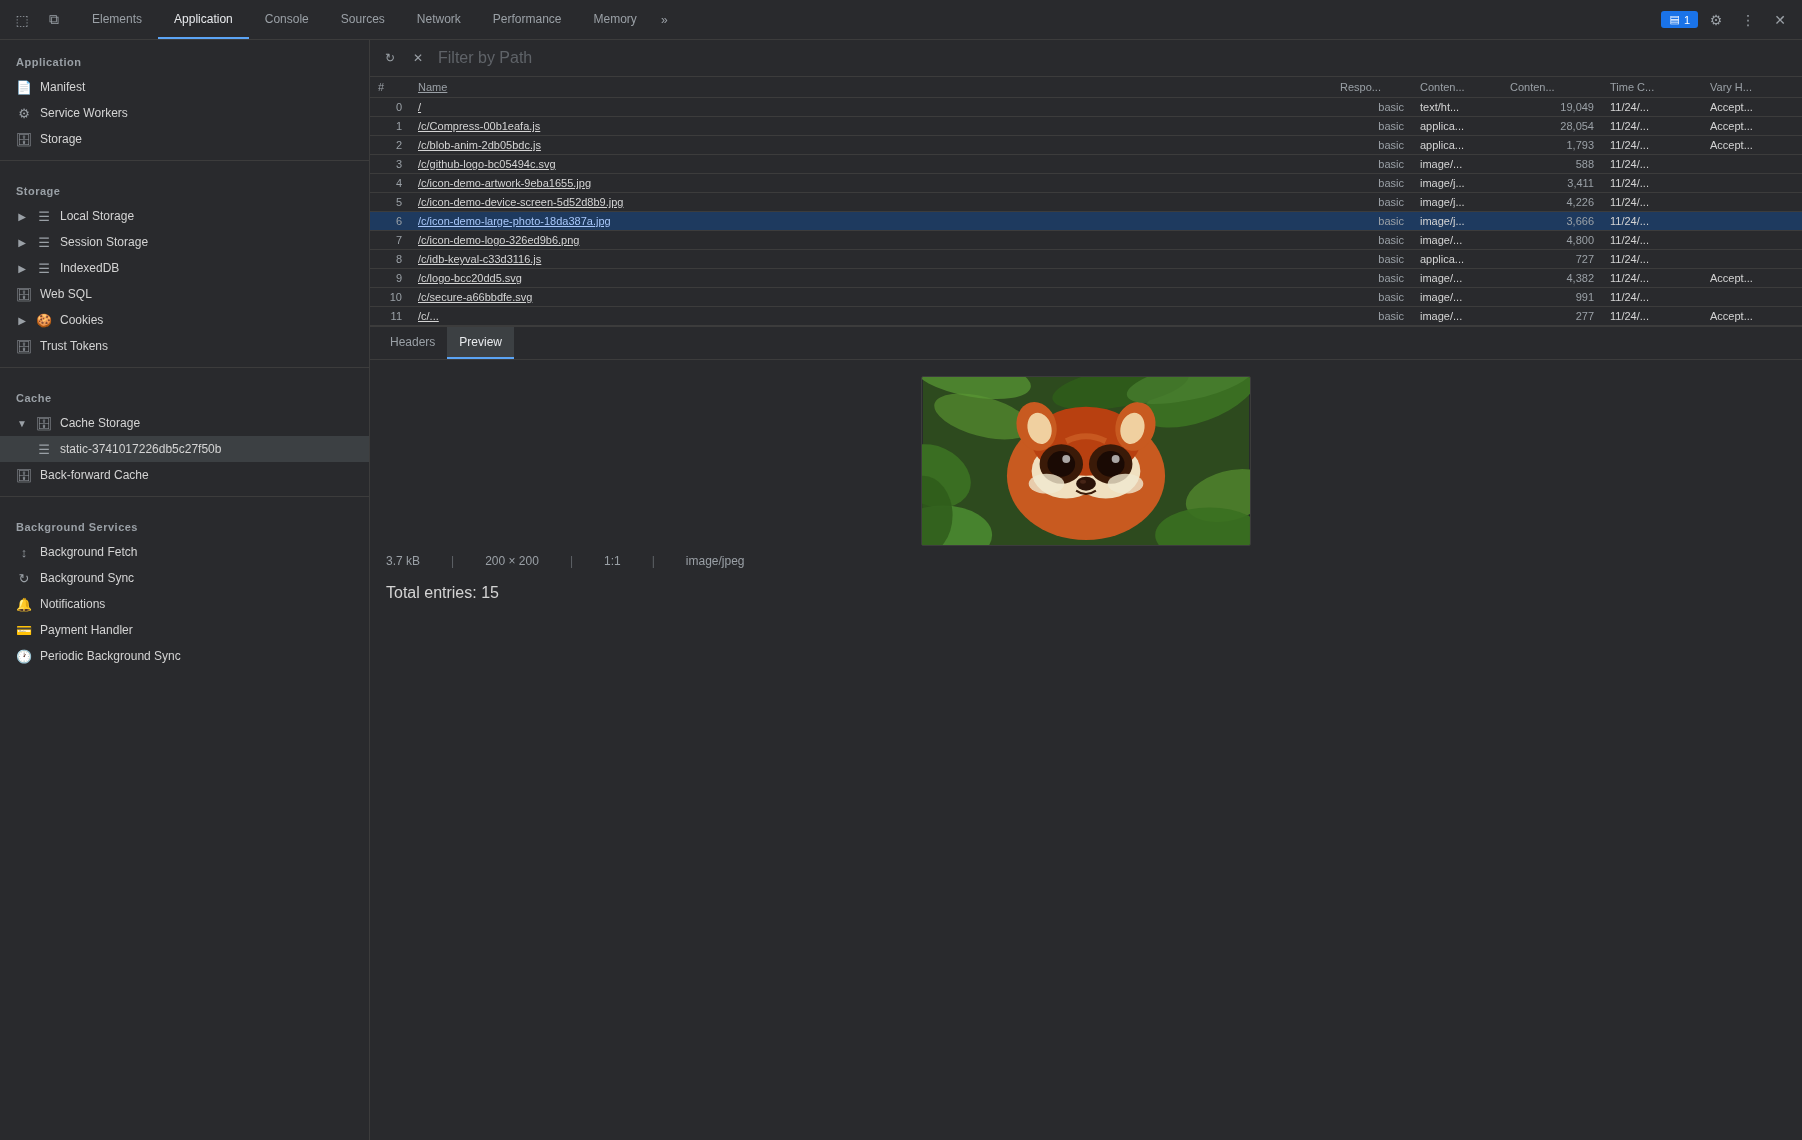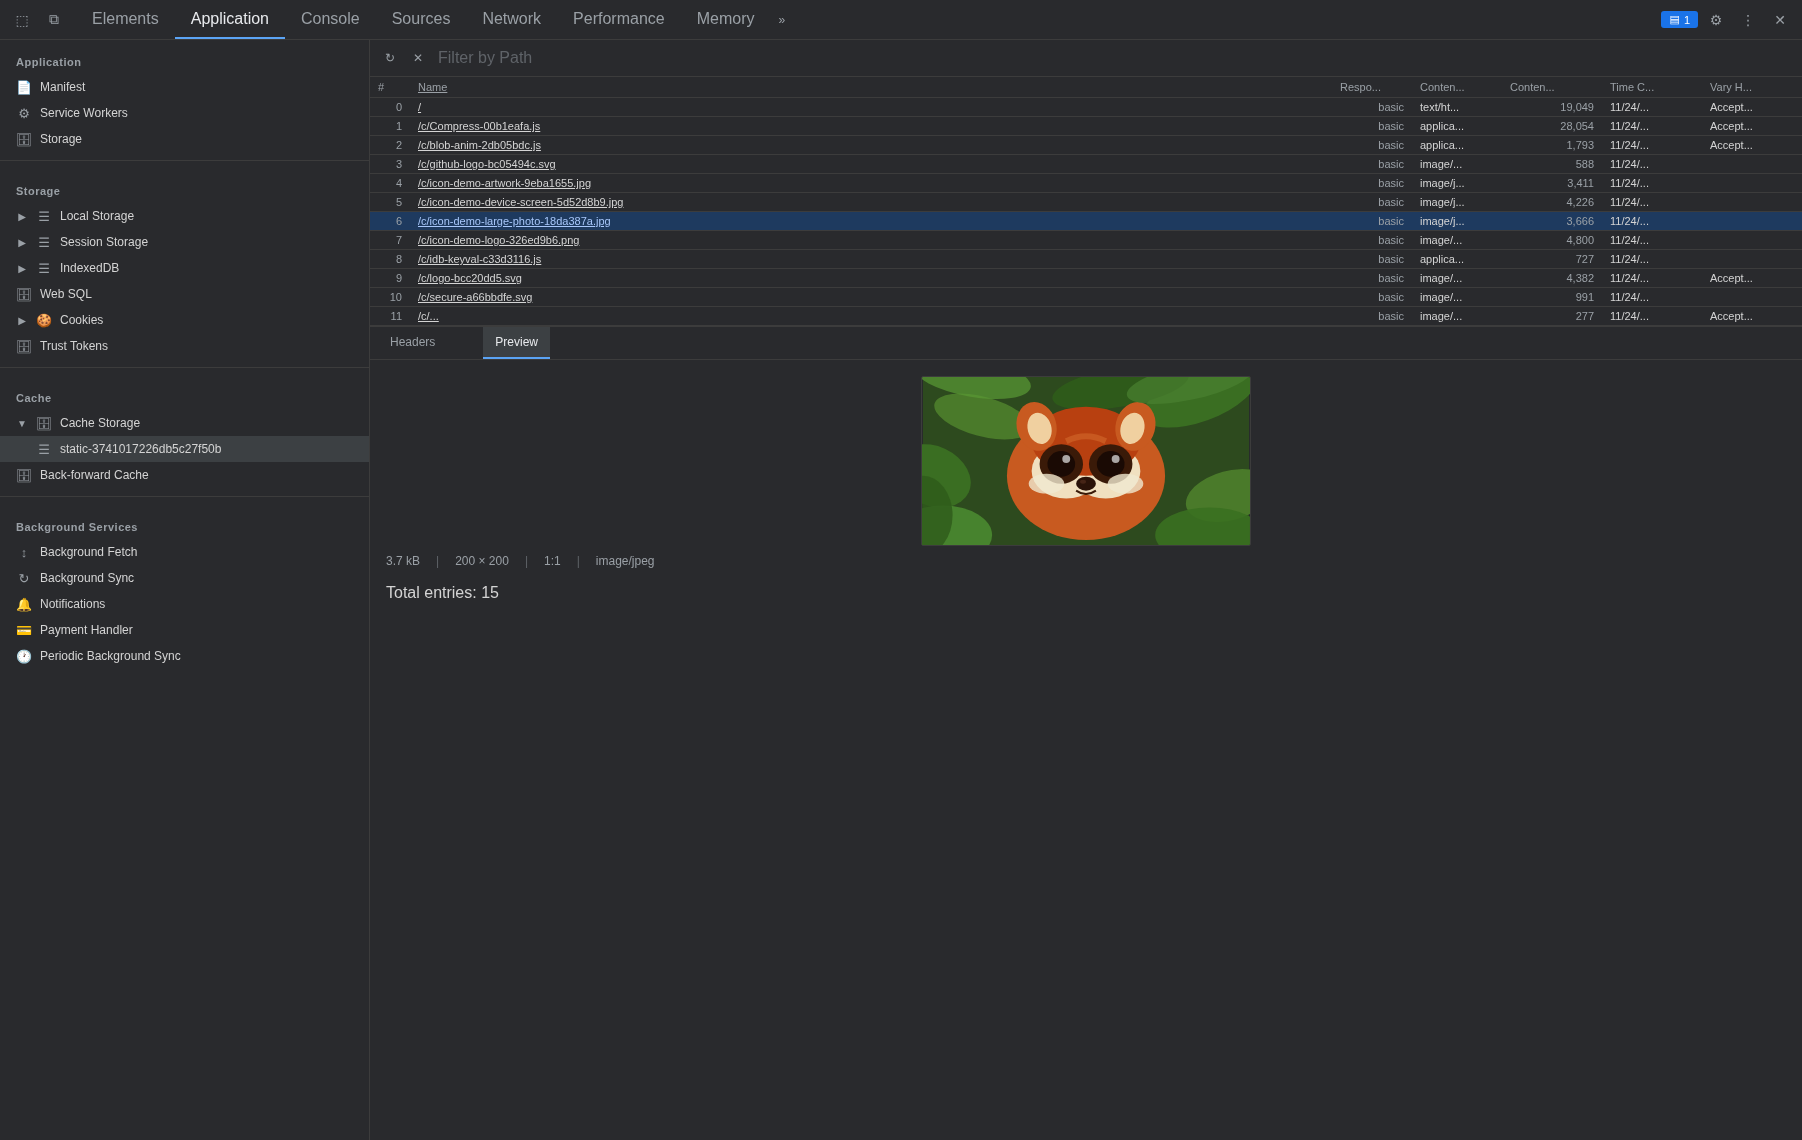--- a/index.html
+++ b/index.html
@@ -3,21 +3,21 @@
   <meta charset="utf-8">
   <style>
     * { box-sizing: border-box; margin: 0; padding: 0; }
     body { font-family: -apple-system, 'Segoe UI', sans-serif; font-size: 12px; background: #292a2d; color: #d4d4d4; display: flex; flex-direction: column; height: 1140px; width: 1802px; overflow: hidden; }
 
     
     .top-bar { display: flex; align-items: center; background: #292a2d; border-bottom: 1px solid #3c3c3c; height: 40px; flex-shrink: 0; }
     .top-bar-icons { display: flex; align-items: center; padding: 0 8px; gap: 4px; }
     .top-icon { width: 28px; height: 28px; display: flex; align-items: center; justify-content: center; cursor: pointer; border-radius: 3px; color: #9aa0a6; font-size: 14px; }
     .tabs { display: flex; align-items: center; flex: 1; height: 100%; }
-    .tab { padding: 0 16px; height: 100%; display: flex; align-items: center; cursor: pointer; font-size: 16px; color: #9aa0a6; border-bottom: 2px solid transparent; white-space: nowrap; }
+    .tab { padding: 0 16px; height: 100%; display: flex; align-items: center; cursor: pointer; font-size: 12px; color: #9aa0a6; border-bottom: 2px solid transparent; white-space: nowrap; }
     .tab.active { color: #e8eaed; border-bottom: 2px solid #5ba4f5; }
     .tab-more { padding: 0 8px; color: #9aa0a6; cursor: pointer; }
     .top-bar-right { display: flex; align-items: center; gap: 4px; padding: 0 8px; }
     .badge-btn { background: #1a73e8; color: white; border-radius: 3px; padding: 2px 8px; font-size: 11px; cursor: pointer; display: flex; align-items: center; gap: 4px; }
 
     
     .main { display: flex; flex: 1; overflow: hidden; }
 
     
     .sidebar { width: 370px; background: #292a2d; border-right: 1px solid #3c3c3c; overflow-y: auto; flex-shrink: 0; padding-bottom: 20px; }
@@ -48,30 +48,30 @@
     .table td.num { text-align: right; color: #9aa0a6; }
     .col-hash { width: 40px; }
     .col-name { min-width: 300px; text-decoration: underline; }
     .col-resp { width: 80px; text-align: right; }
     .col-cont1 { width: 90px; text-align: right; }
     .col-cont2 { width: 100px; text-align: right; }
     .col-time { width: 100px; }
     .col-vary { width: 100px; }
 
     
-    .preview-tabs { display: flex; align-items: center; padding: 0 8px; border-bottom: 1px solid #3c3c3c; flex-shrink: 0; background: #292a2d; gap: 36px; }
+    .preview-tabs { display: flex; align-items: center; padding: 0 8px; border-bottom: 1px solid #3c3c3c; flex-shrink: 0; background: #292a2d; }
     .preview-tab { padding: 8px 12px; cursor: pointer; font-size: 12px; color: #9aa0a6; border-bottom: 2px solid transparent; }
     .preview-tab.active { color: #e8eaed; border-bottom: 2px solid #5ba4f5; background: #3c4043; }
 
     
     .preview-area { flex: 1; overflow: auto; padding: 16px; display: flex; flex-direction: column; align-items: flex-start; }
     .preview-image-container { display: flex; justify-content: center; width: 100%; }
 
     
-    .img-meta { display: flex; align-items: center; gap: 16px; padding: 8px 0; color: #9aa0a6; font-size: 12px; }
+    .img-meta { display: flex; align-items: center; gap: 31px; padding: 8px 0; color: #9aa0a6; font-size: 12px; }
     .img-meta-sep { color: #5f6368; }
     .total-entries { padding: 8px 0; color: #d4d4d4; font-size: 16px; }
   </style>
 </head>
 <body>
 
 <div class="top-bar">
   <div class="top-bar-icons">
     <div class="top-icon">⬚</div>
     <div class="top-icon">⧉</div>

